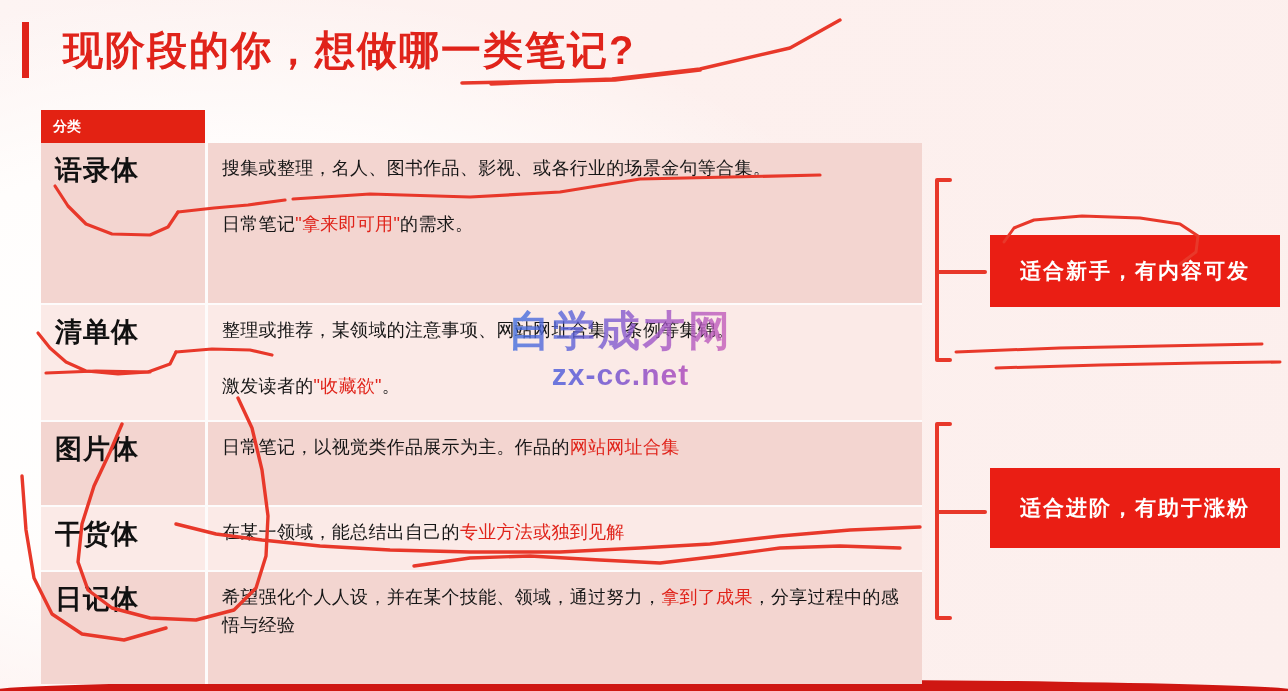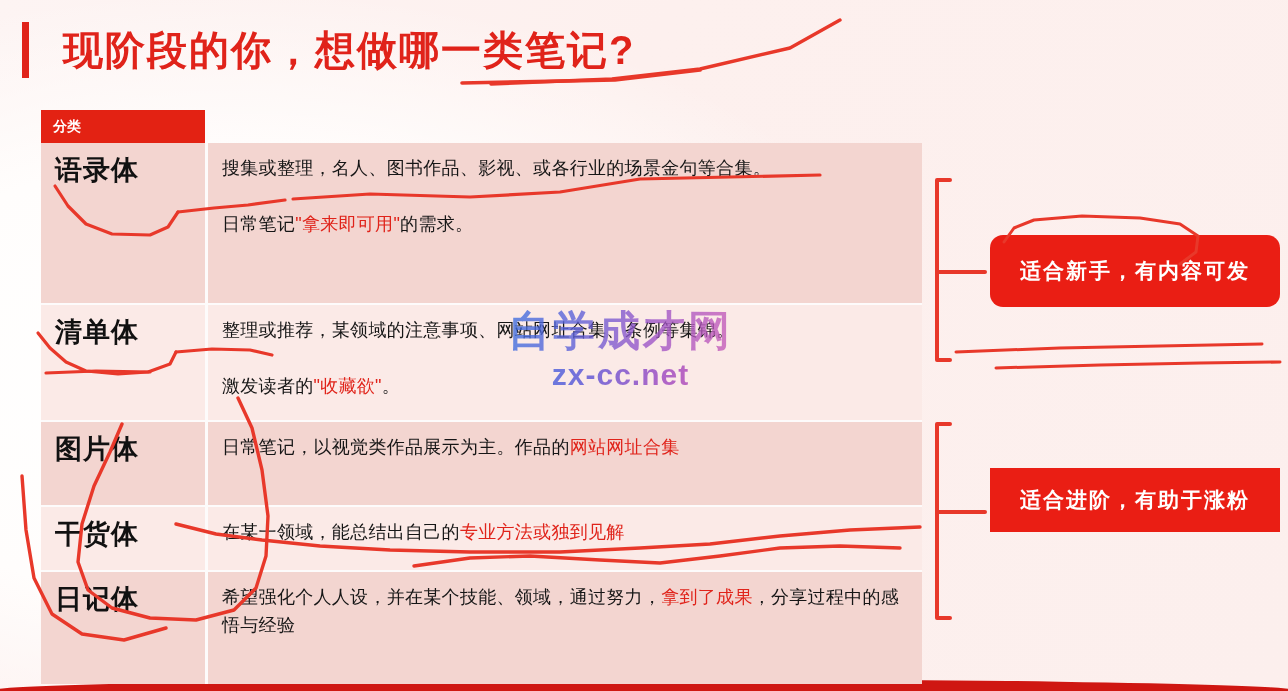--- a/index.html
+++ b/index.html
@@ -143,22 +143,22 @@
     background: #ea1e14;
     color: #ffffff;
     font-size: 21px;
     font-weight: bold;
     letter-spacing: 2px;
     display: flex;
     align-items: center;
     justify-content: center;
     z-index: 4;
   }
-  #callout-1 { left: 990px; top: 235px; width: 290px; height: 72px; border-radius: 13px; }
-  #callout-2 { left: 990px; top: 468px; width: 290px; height: 64px; }
+  #callout-1 { left: 990px; top: 235px; width: 290px; height: 72px; }
+  #callout-2 { left: 990px; top: 468px; width: 290px; height: 80px; }
 
   
   #watermark {
     position: absolute;
     left: 508px;
     top: 310px;
     z-index: 5;
     pointer-events: none;
     text-align: center;
     line-height: 1;

